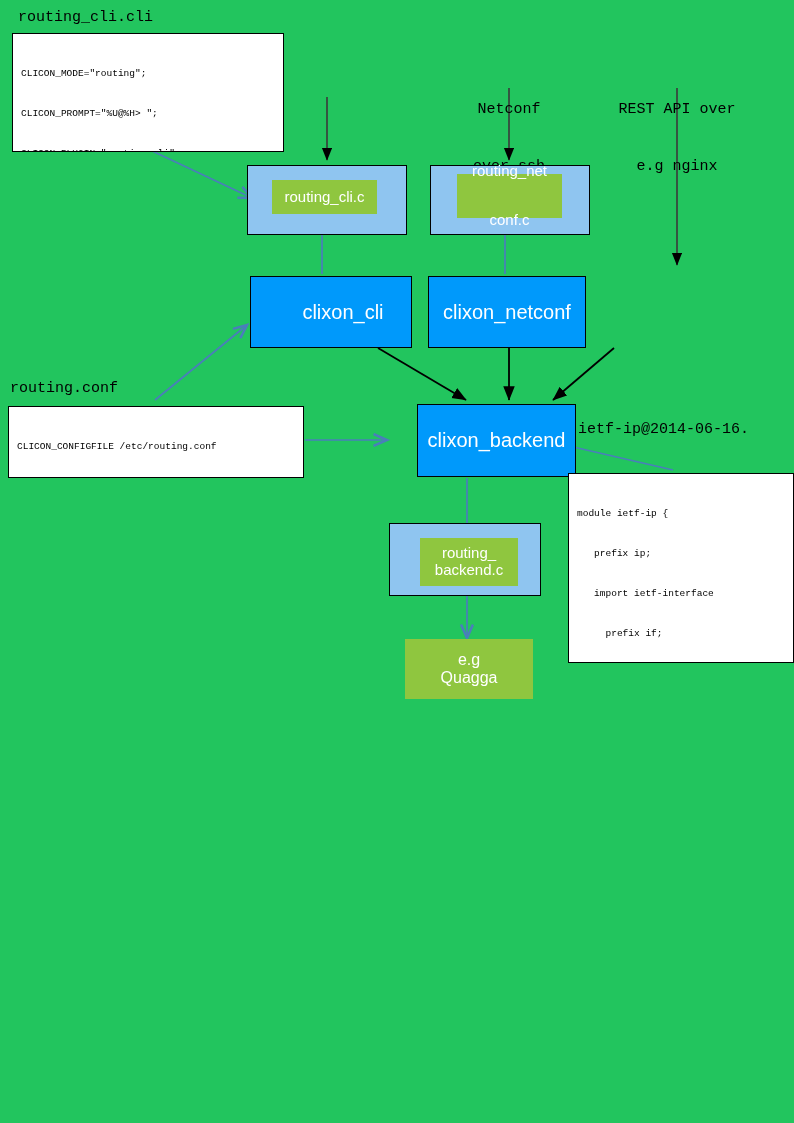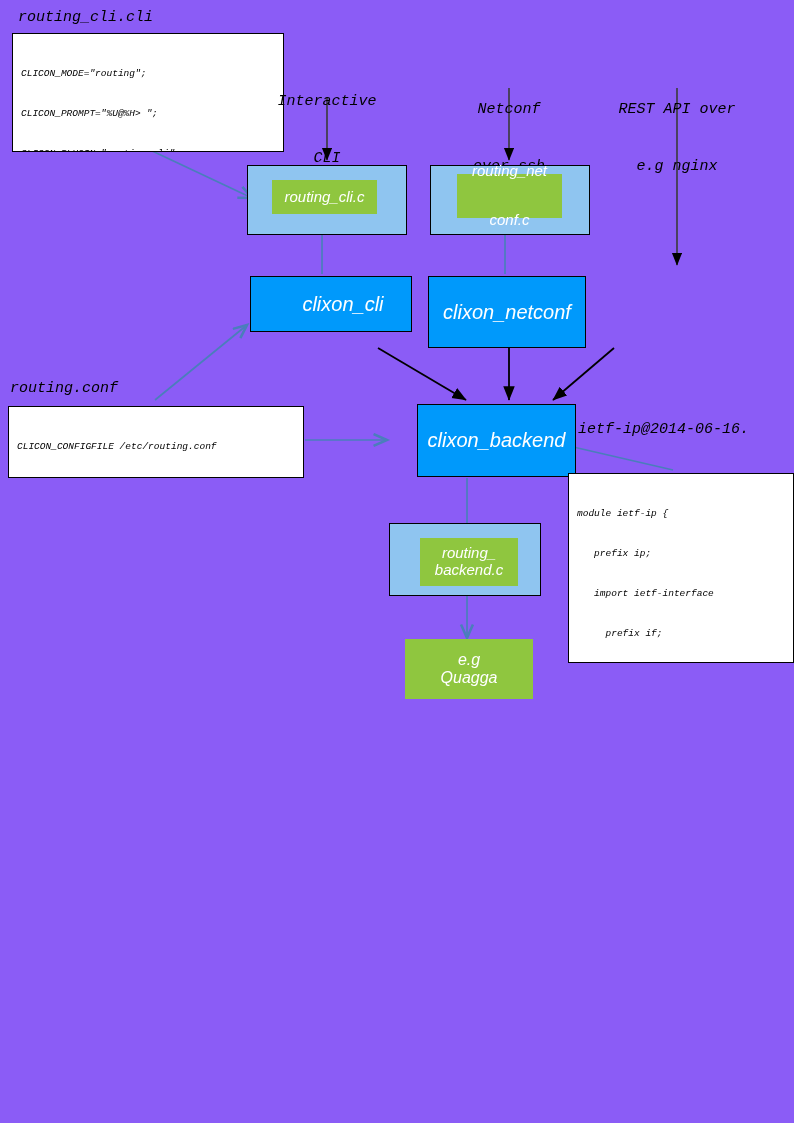--- a/index.html
+++ b/index.html
@@ -7,23 +7,22 @@
     padding: 0;
     background: #ffffff;
   }
   body {
     font-family: "Liberation Sans", sans-serif;
   }
   #canvas {
     position: relative;
     width: 794px;
     height: 1123px;
-    background: #8b5cf6;
+    background: #22c55e;
     overflow: hidden;
-    font-style: italic;
   }
   .abs { position: absolute; }
 
   
   .mono-label {
     font-family: "Liberation Mono", monospace;
     font-size: 15px;
     color: #000000;
     white-space: pre;
     line-height: 19px;
@@ -160,24 +159,20 @@
     <div class="line">CLICON_MODE="routing";</div>
     <div class="line">CLICON_PROMPT="%U@%H&gt; ";</div>
     <div class="line">CLICON_PLUGIN="routing_cli";</div>
     
     
     
     
     
   </div>
 
-  <div class="abs mono-label center" style="left:277px; top:54px; width:100px;">
-    <div>Interactive</div>
-    <div>CLI</div>
-  </div>
 
   <div class="abs mono-label center" style="left:452px; top:62px; width:114px;">
     <div>Netconf</div>
     <div>over ssh</div>
   </div>
 
   <div class="abs mono-label center" style="left:606px; top:62px; width:142px;">
     <div>REST API over</div>
     <div>e.g nginx</div>
   </div>
@@ -186,21 +181,21 @@
   <div class="abs node node-green" style="left:272px; top:180px; width:105px; height:34px; flex-direction:column;text-align:right;">
     <span>routing_cli.c</span>
   </div>
 
   <div class="abs node node-lightblue" style="left:430px; top:165px; width:160px; height:70px;"></div>
   <div class="abs node node-green" style="left:457px; top:174px; width:105px; height:44px; flex-direction:column;gap:32px;">
     <span>routing_net</span>
     <span>conf.c</span>
   </div>
 
-  <div class="abs node node-blue" style="left:250px; top:276px; width:162px; height:56px;padding-left:24px;">
+  <div class="abs node node-blue" style="left:250px; top:276px; width:162px; height:72px;padding-left:24px;">
     <span>clixon_cli</span>
   </div>
 
   <div class="abs node node-blue" style="left:428px; top:276px; width:158px; height:72px;">
     <span>clixon_netconf</span>
   </div>
 
 
   <div class="abs mono-label" style="left:10px; top:379px;">routing.conf</div>
 

